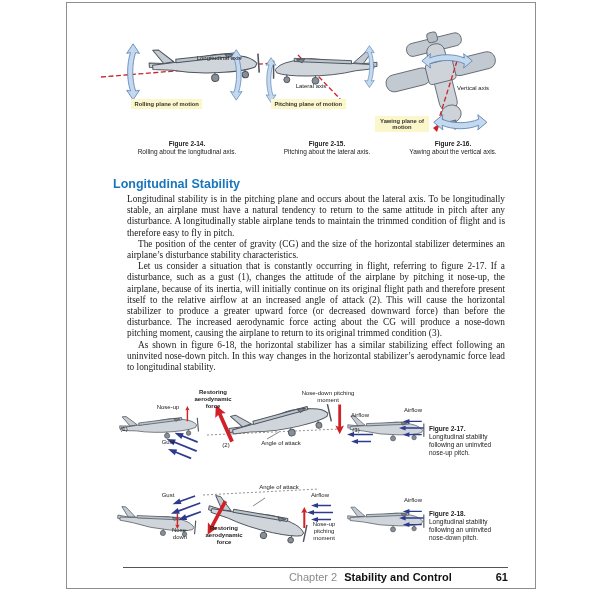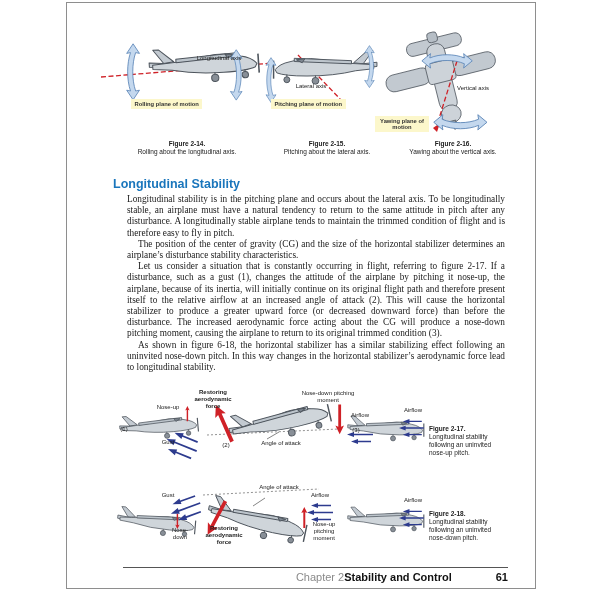--- a/index.html
+++ b/index.html
@@ -17,21 +17,21 @@
   .cap .t{font-weight:bold;}
   .scap{font-size:6.5px;line-height:8px;color:#222;text-align:left;}
   .scap .t{font-weight:bold;}
   .heading{font-size:12.5px;font-weight:bold;color:#1a76bc;margin:0;}
   .body-text{font-family:"Liberation Serif",serif;font-size:9.3px;line-height:11.2px;
              text-align:justify;color:#1a1a1a;}
   .body-text p{margin:0;}
   .body-text p.ind{text-indent:11px;}
   .footer-row{display:flex;align-items:baseline;font-size:11px;}
   .f-ch{margin-left:auto;color:#8a8a8a;}
-  .f-ti{margin-left:0;font-weight:bold;color:#111;}
+  .f-ti{margin-left:7px;font-weight:bold;color:#111;}
   .f-pg{margin-left:44px;font-weight:bold;color:#111;}
   svg{overflow:visible;}
 </style>
 </head>
 <body>
 
 <svg width="0" height="0" style="position:absolute" aria-hidden="true">
   <defs>
     <g id="plane-side">
       <g fill="#cfd5da" stroke="#4e555d" stroke-width="0.9" stroke-linejoin="round">

